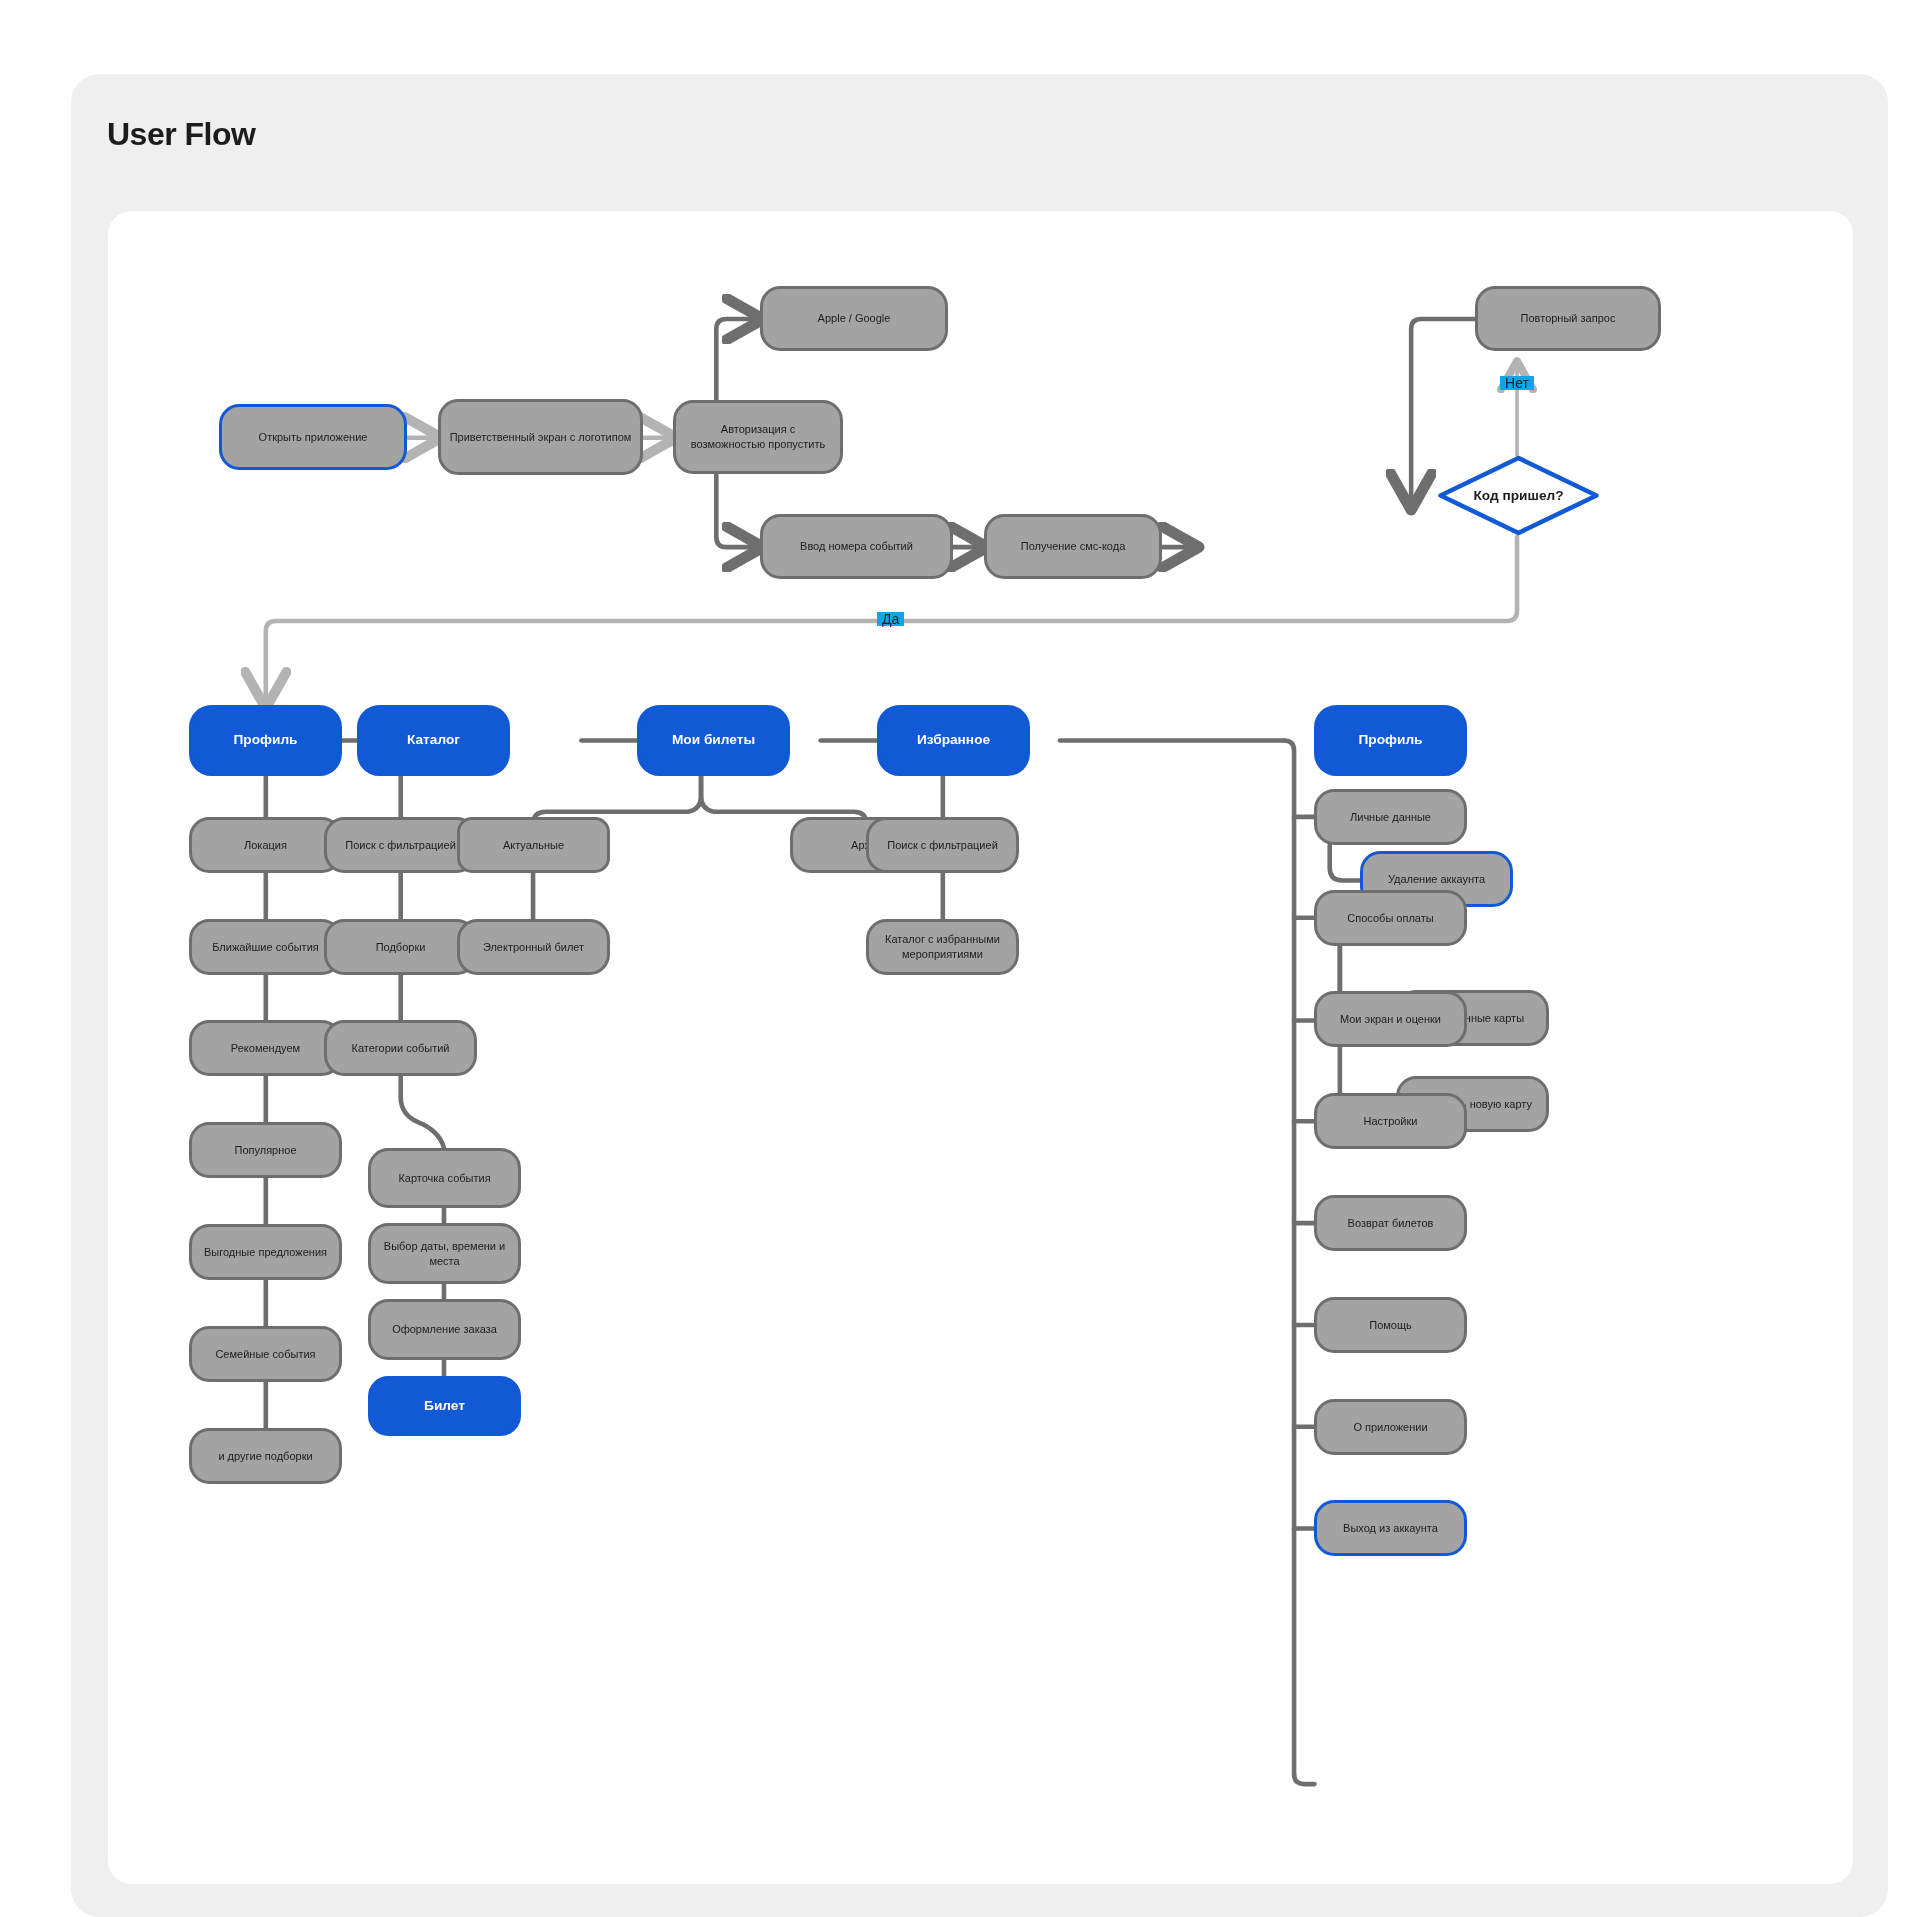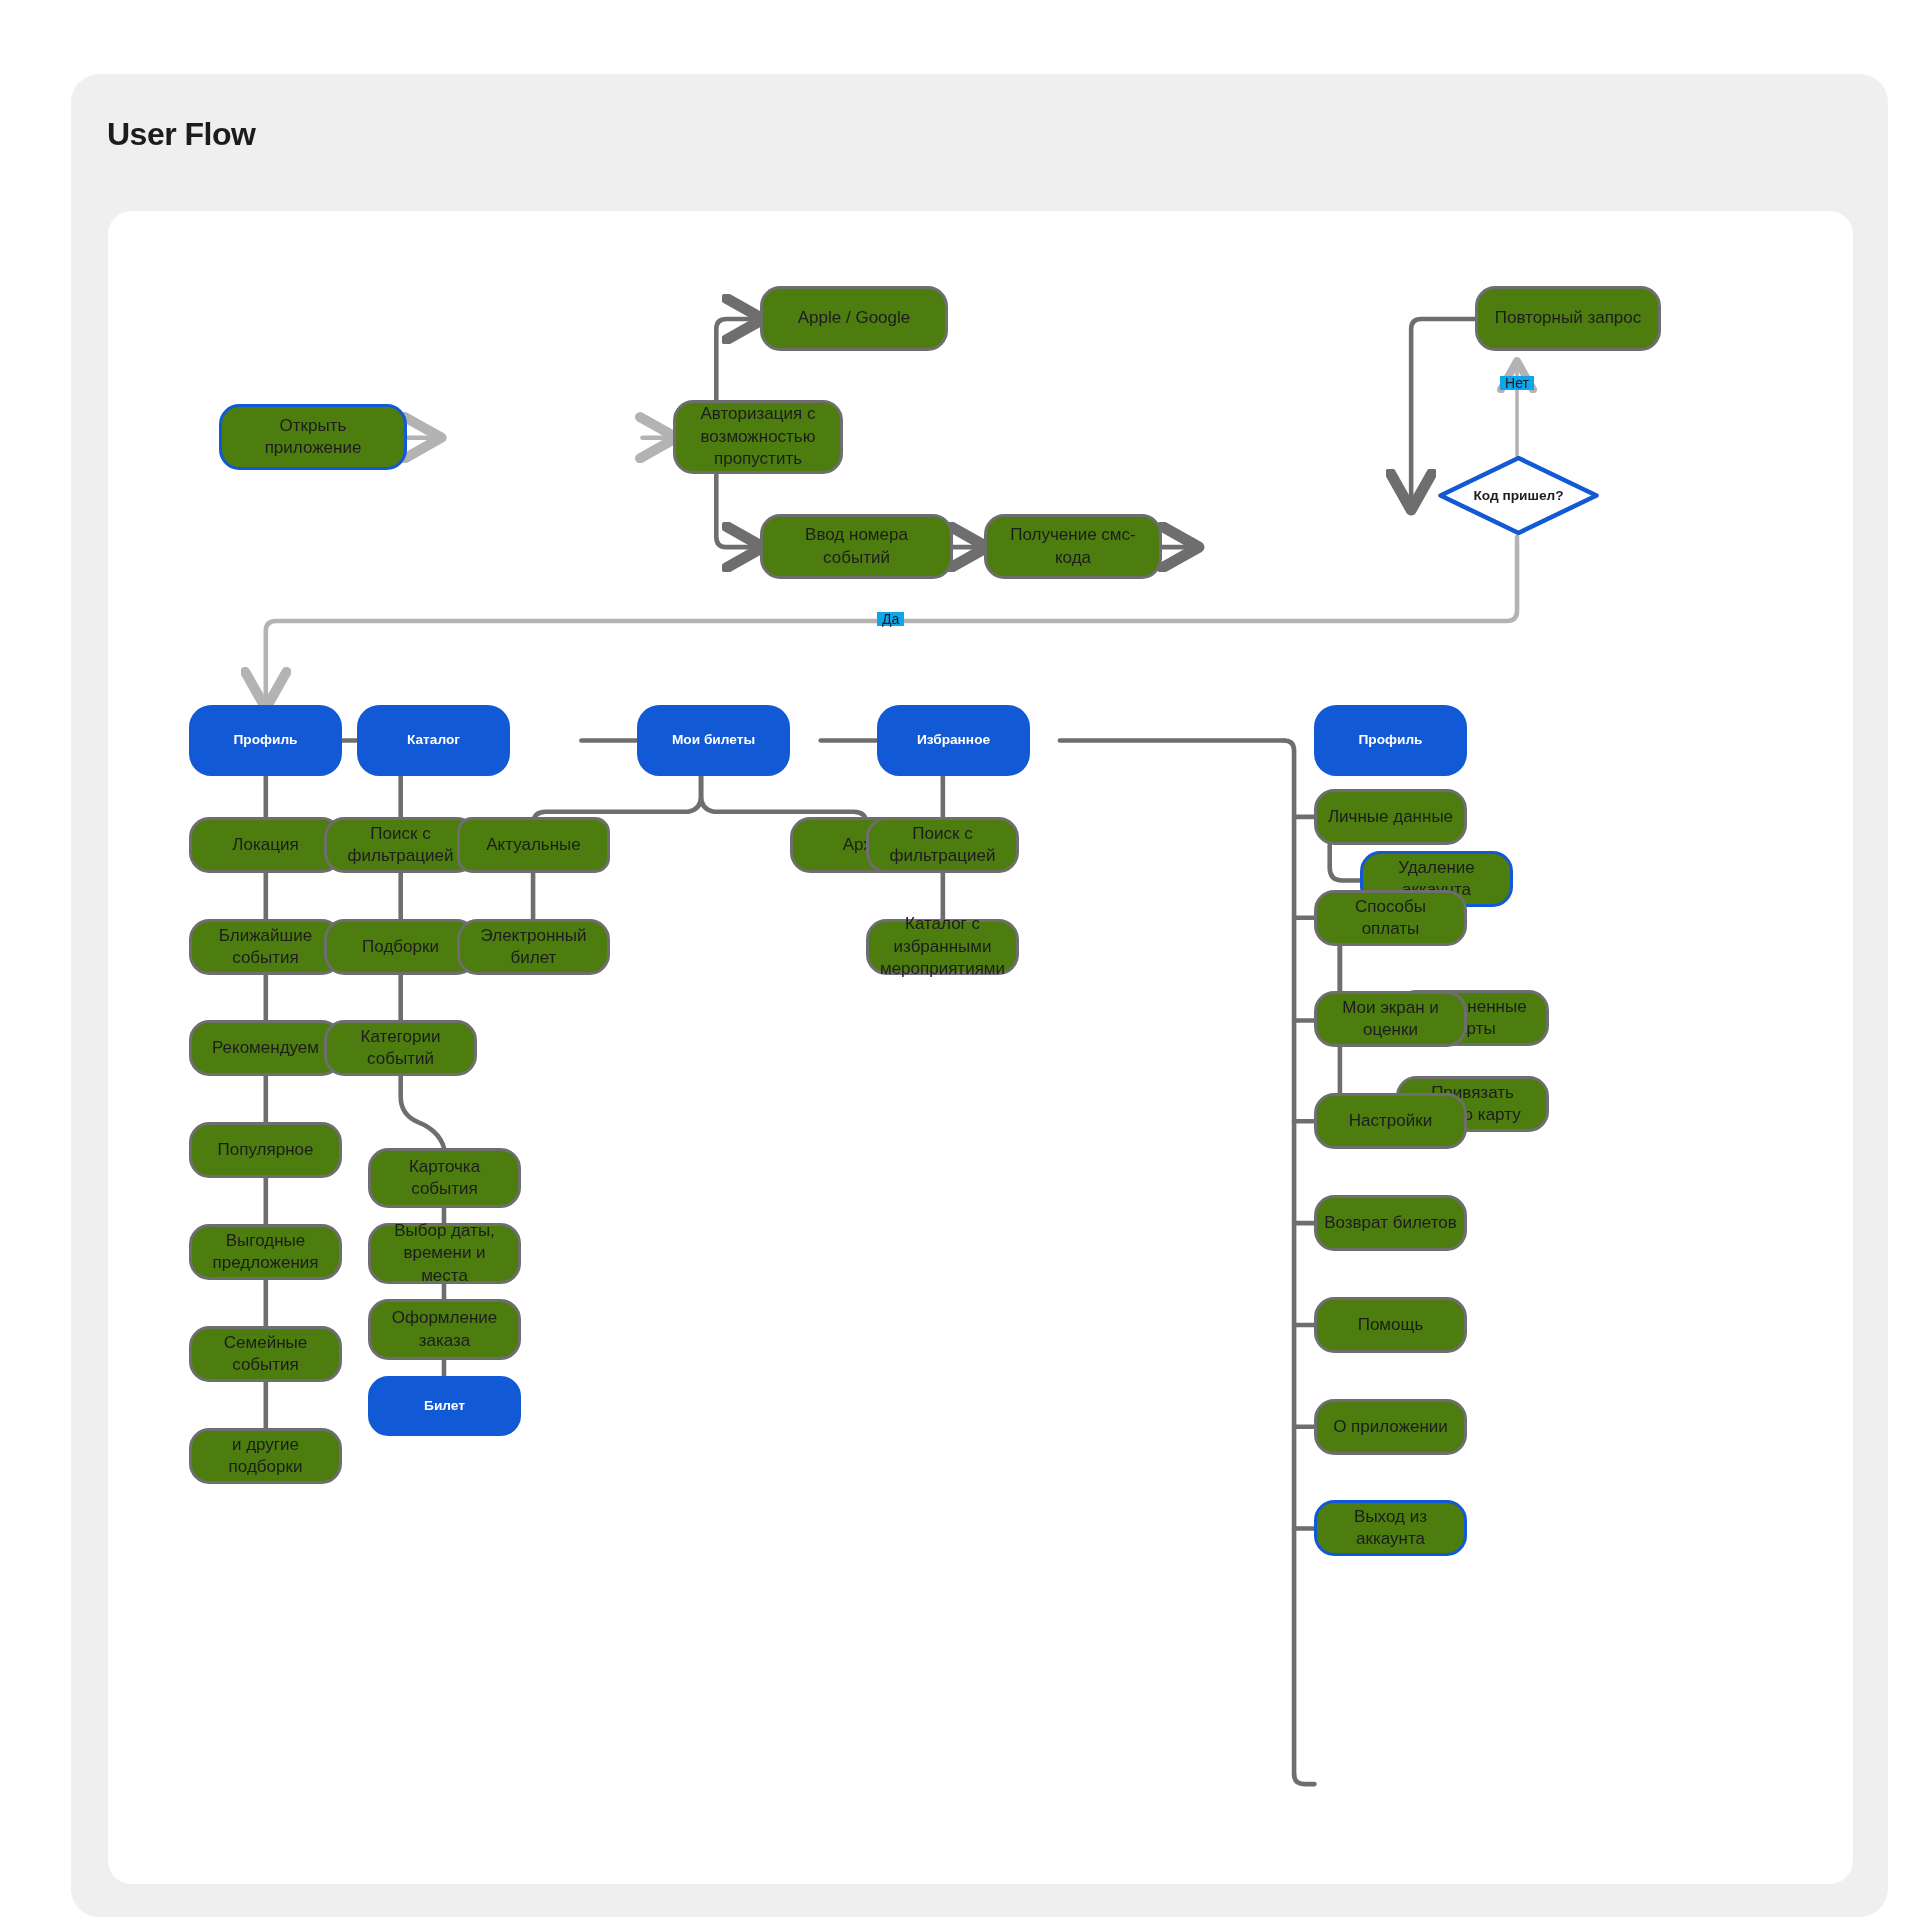--- a/index.html
+++ b/index.html
@@ -66,24 +66,24 @@
 
   
   .node {
     position: absolute;
     box-sizing: border-box;
     display: flex;
     align-items: center;
     justify-content: center;
     text-align: center;
     border-radius: 20.4px;
-    background: #4d7c0f;
+    background: #a3a3a3;
     border: 3.1px solid #6e6e6e;
     color: #1d1d1d;
-    font-size: 17px;
+    font-size: 11px;
     line-height: 1.32;
     padding: 3.1px 7.1px;
   }
   .node.accent-outline {
     border-color: #1259d6;
   }
   .node.filled {
     background: #1259d6;
     border-color: #1259d6;
     color: #ffffff;
@@ -218,20 +218,23 @@
         <path d="M 2420,1443 L 2420,1565 Q 2420,1585 2440,1585 L 2530,1585" stroke="#6e6e6e" stroke-width="9"></path>
         <path d="M 2420,1443 L 2420,1735 Q 2420,1755 2440,1755 L 2530,1755" stroke="#6e6e6e" stroke-width="9"></path>
 
       </g>
     </svg>
 
     <div class="node accent-outline" style="left:111px; top:193px; width:188px; height:66px;">
       <span>Открыть приложение</span>
     </div>
 
+    <div class="node" style="left:330px; top:188px; width:205px; height:76px;">
+      <span>Приветственный экран с логотипом</span>
+    </div>
 
     <div class="node" style="left:565px; top:189px; width:170px; height:74px;">
       <span>Авторизация с возможностью пропустить</span>
     </div>
 
     <div class="node" style="left:652px; top:75px; width:188px; height:65px;">
       <span>Apple / Google</span>
     </div>
 
     <div class="node" style="left:652px; top:303px; width:193px; height:65px;">

